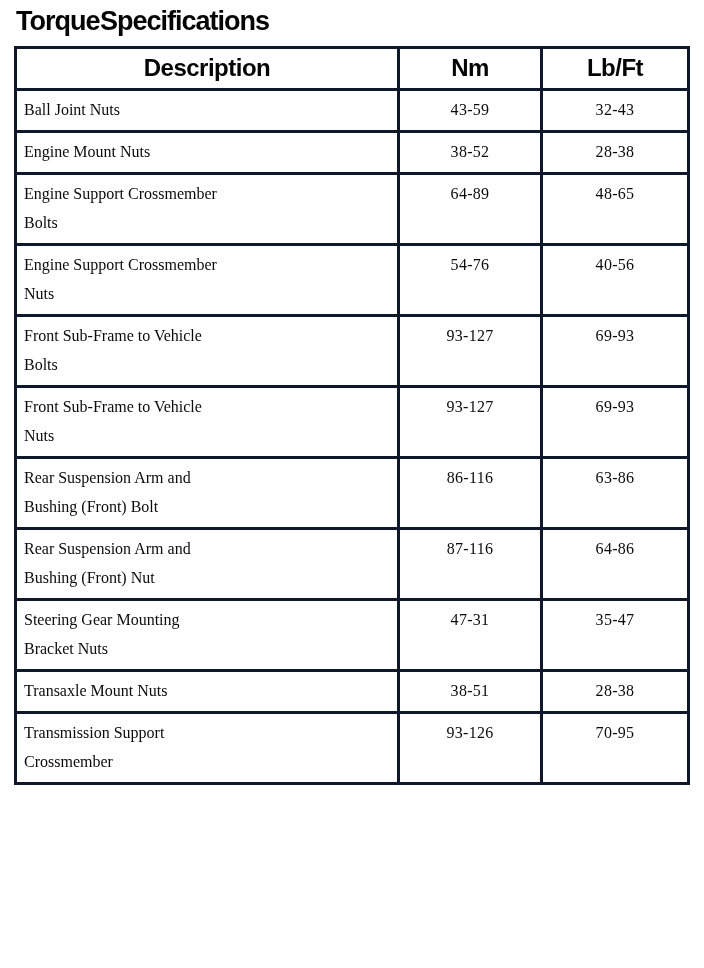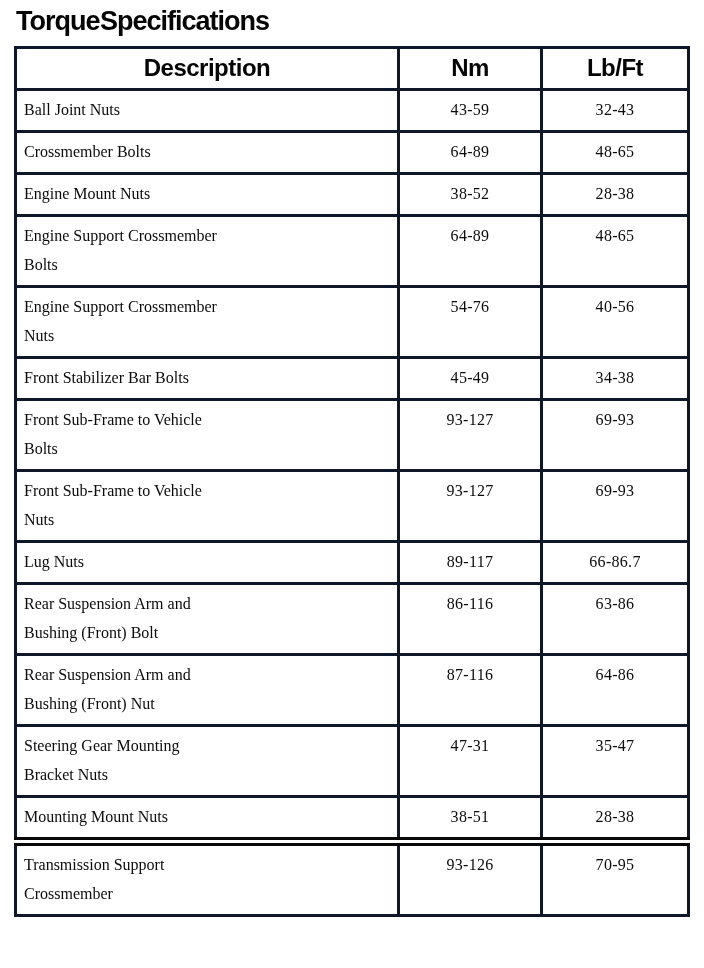--- a/index.html
+++ b/index.html
@@ -89,25 +89,20 @@
         <th>Lb/Ft</th>
       </tr>
     </thead>
     <tbody id="torque-tbody">
   <tr>
     <td class="desc">Ball Joint Nuts</td>
     <td class="num">43-59</td>
     <td class="num">32-43</td>
   </tr>
 
-  <tr>
-    <td class="desc">Crossmember Bolts</td>
-    <td class="num">64-89</td>
-    <td class="num">48-65</td>
-  </tr>
 
   <tr>
     <td class="desc">Engine Mount Nuts</td>
     <td class="num">38-52</td>
     <td class="num">28-38</td>
   </tr>
 
   <tr>
     <td class="desc">Engine Support Crossmember
 Bolts</td>
@@ -115,45 +110,35 @@
     <td class="num">48-65</td>
   </tr>
 
   <tr>
     <td class="desc">Engine Support Crossmember
 Nuts</td>
     <td class="num">54-76</td>
     <td class="num">40-56</td>
   </tr>
 
-  <tr>
-    <td class="desc">Front Stabilizer Bar Bolts</td>
-    <td class="num">45-49</td>
-    <td class="num">34-38</td>
-  </tr>
 
   <tr>
     <td class="desc">Front Sub-Frame to Vehicle
 Bolts</td>
     <td class="num">93-127</td>
     <td class="num">69-93</td>
   </tr>
 
   <tr>
     <td class="desc">Front Sub-Frame to Vehicle
 Nuts</td>
     <td class="num">93-127</td>
     <td class="num">69-93</td>
   </tr>
 
-  <tr>
-    <td class="desc">Lug Nuts</td>
-    <td class="num">89-117</td>
-    <td class="num">66-86.7</td>
-  </tr>
 
 
   <tr>
     <td class="desc">Rear Suspension Arm and
 Bushing (Front) Bolt</td>
     <td class="num">86-116</td>
     <td class="num">63-86</td>
   </tr>
 
   <tr>
@@ -164,21 +149,21 @@
   </tr>
 
   <tr>
     <td class="desc">Steering Gear Mounting
 Bracket Nuts</td>
     <td class="num">47-31</td>
     <td class="num">35-47</td>
   </tr>
 
   <tr>
-    <td class="desc">Mounting Mount Nuts</td>
+    <td class="desc">Transaxle Mount Nuts</td>
     <td class="num">38-51</td>
     <td class="num">28-38</td>
   </tr>
 
   <tr>
     <td class="desc">Transmission Support
 Crossmember</td>
     <td class="num">93-126</td>
     <td class="num">70-95</td>
   </tr>

